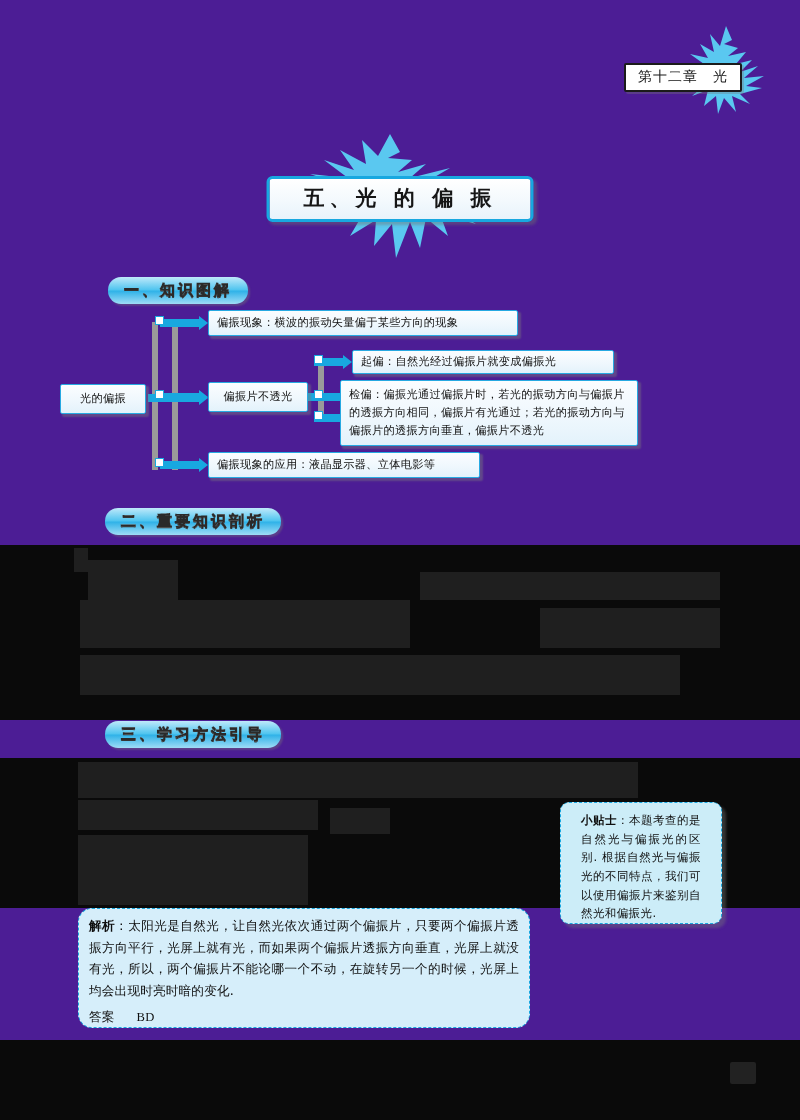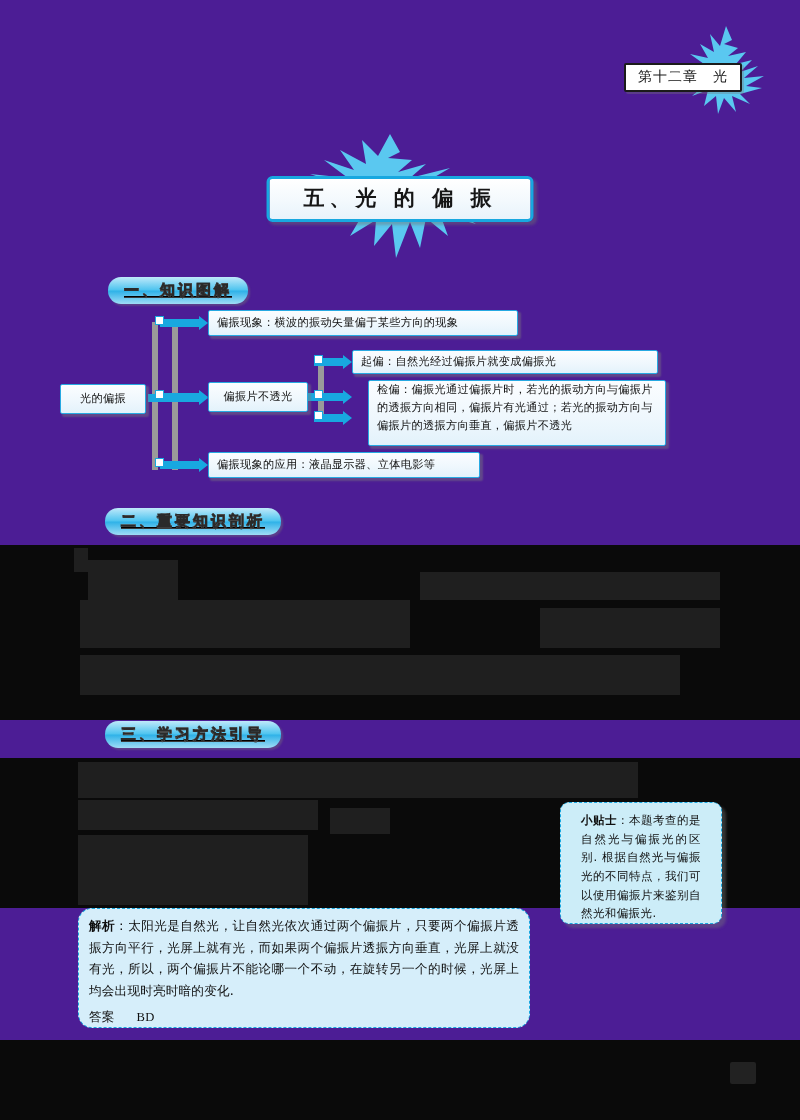--- a/index.html
+++ b/index.html
@@ -38,21 +38,20 @@
     font-size:21px;font-weight:bold;color:#161616;letter-spacing:5px;
     font-family:"DejaVu Sans","Liberation Sans",sans-serif;
   }
 
   
   .sec-head{
     position:absolute;display:inline-block;
     background:linear-gradient(180deg,#bfe9fa 0%,#4ec4ef 48%,#2fb2e8 52%,#9fdcf6 100%);
     border-radius:13px;padding:3px 16px 4px 16px;
     box-shadow:2px 2px 2px rgba(120,120,120,.4);
-    text-decoration:underline;
   }
   .sec-head span{
     font-size:15px;font-weight:bold;color:#ffffff;letter-spacing:3px;
     -webkit-text-stroke:.6px #2a2a2a;
     text-shadow:0 1px 0 #3a3a3a;
   }
   #sec1{left:108px;top:277px;}
   #sec2{left:105px;top:508px;}
   #sec3{left:105px;top:721px;}
 
@@ -66,22 +65,22 @@
     display:flex;align-items:center;
     padding:4px 8px;box-sizing:border-box;
   }
   .node span{
     font-size:11.2px;color:#121212;line-height:1.55;letter-spacing:.3px;
   }
   #n-root{left:0px;top:74px;width:86px;height:30px;justify-content:center;}
   #n-a{left:148px;top:0px;width:310px;height:26px;}
   #n-b{left:148px;top:72px;width:100px;height:30px;justify-content:center;}
   #n-c{left:148px;top:142px;width:272px;height:26px;}
-  #n-d{left:292px;top:40px;width:306px;height:24px;}
-  #n-e{left:308px;top:70px;width:298px;height:66px;align-items:flex-start;padding-top:0;}
+  #n-d{left:292px;top:40px;width:262px;height:24px;}
+  #n-e{left:280px;top:70px;width:298px;height:66px;align-items:flex-start;padding-top:5px;}
   #n-e span{line-height:1.62;}
 
   .conn{position:absolute;background:#9a9a9a;}
   .arrow{position:absolute;height:8px;background:#18a8e0;}
   .arrow:after{
     content:"";position:absolute;right:-8px;top:-3px;
     border-left:9px solid #18a8e0;border-top:7px solid transparent;
     border-bottom:7px solid transparent;
   }
   .jnode{position:absolute;width:7px;height:7px;background:#fff;border:1px solid #18a8e0;}

